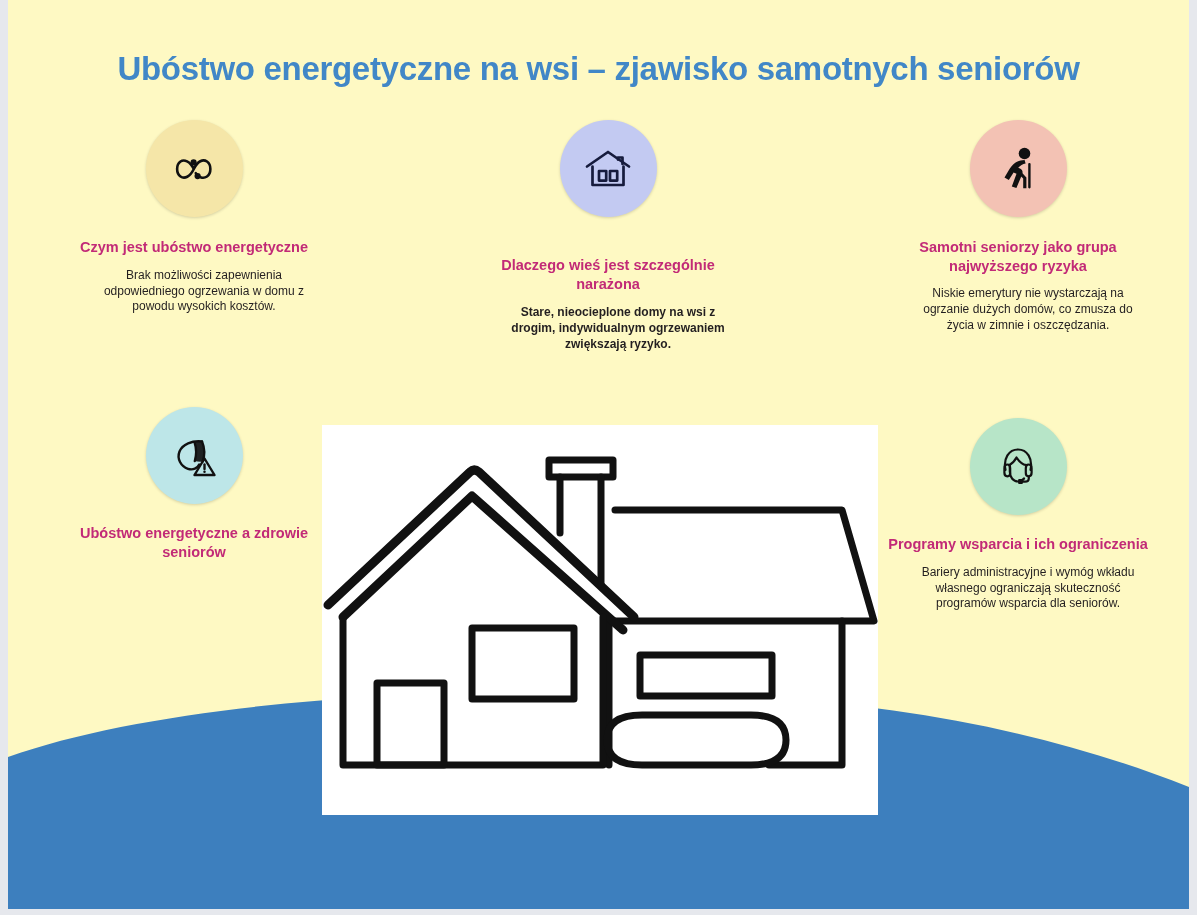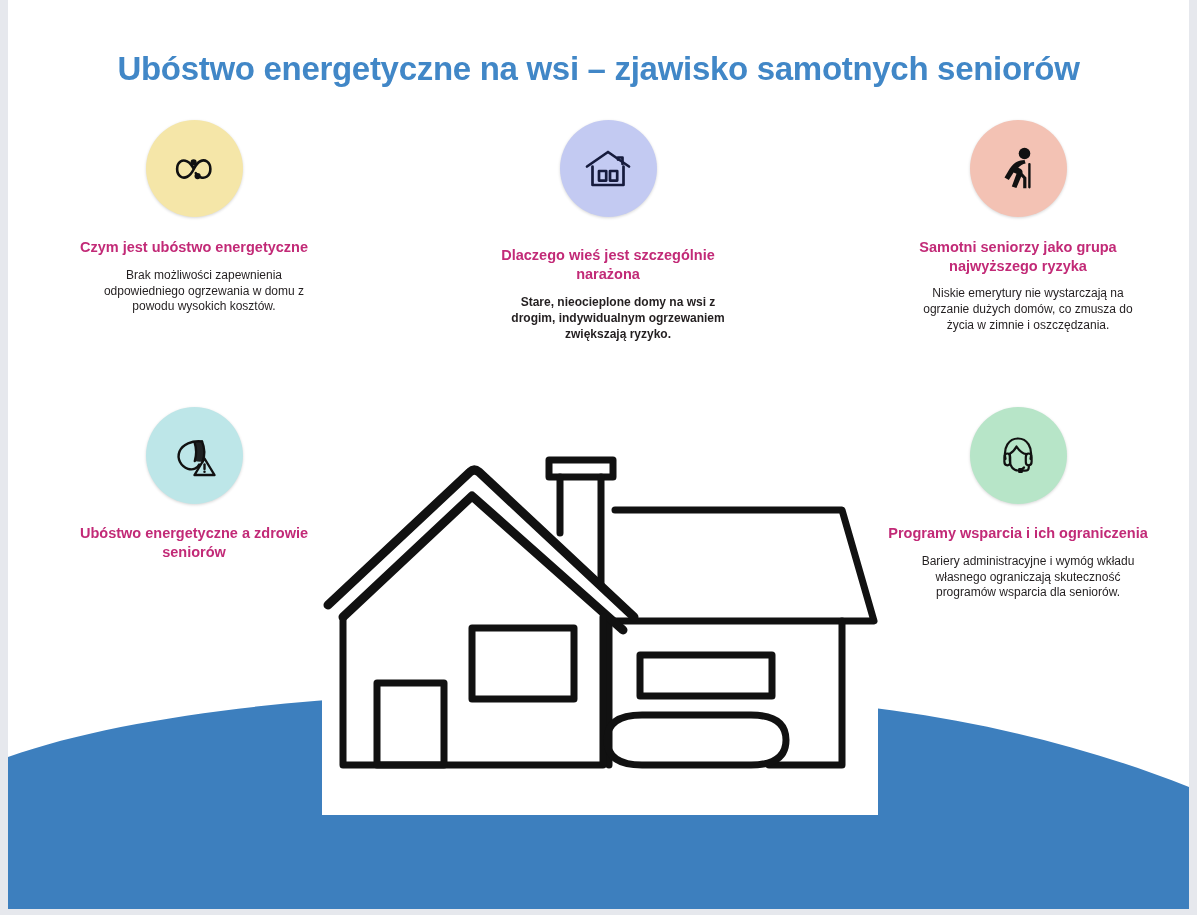--- a/index.html
+++ b/index.html
@@ -13,21 +13,21 @@
     height: 915px;
     overflow: hidden;
     font-family: "Liberation Sans", sans-serif;
   }
   #canvas {
     position: absolute;
     left: 8px;
     top: 0px;
     width: 1181px;
     height: 909px;
-    background: #ffffff;
+    background: #fef9c3;
     overflow: hidden;
   }
   
   .wave-layer {
     position: absolute;
     left: 0;
     bottom: 0;
     width: 1181px;
     height: 230px;
     overflow: hidden;
@@ -49,21 +49,21 @@
   
   .card {
     position: absolute;
     width: 260px;
     text-align: center;
   }
   .card.c1 { left: 56px;  top: 120px; text-align: center; }
   .card.c2 { left: 470px; top: 120px; }
   .card.c3 { left: 880px; top: 120px; }
   .card.c4 { left: 56px;  top: 407px; }
-  .card.c5 { left: 880px; top: 407px; text-align: center; }
+  .card.c5 { left: 880px; top: 418px; text-align: center; }
 
   .icon-circle {
     width: 97px;
     height: 97px;
     border-radius: 50%;
     margin: 0 auto;
     display: flex;
     align-items: center;
     justify-content: center;
     box-shadow: 0 1px 3px rgba(0,0,0,0.16);
@@ -79,21 +79,21 @@
   }
   .card-body {
     color: #231f20;
     font-size: 12px;
     line-height: 1.33;
     margin-top: 11px;
     margin-left: 20px;
   }
   
   .card.c1 .card-title { margin-top: 21px; }
-  .card.c2 .card-title { margin-top: 29px; text-align: center; }
+  .card.c2 .card-title { margin-top: 39px; text-align: center; }
   .card.c3 .card-title { margin-top: 21px; }
   .card.c2 .card-body  { margin-top: 12px; font-weight: bold; }
 
   
   .house-box {
     position: absolute;
     left: 314px;
     top: 425px;
     width: 556px;
     height: 390px;

